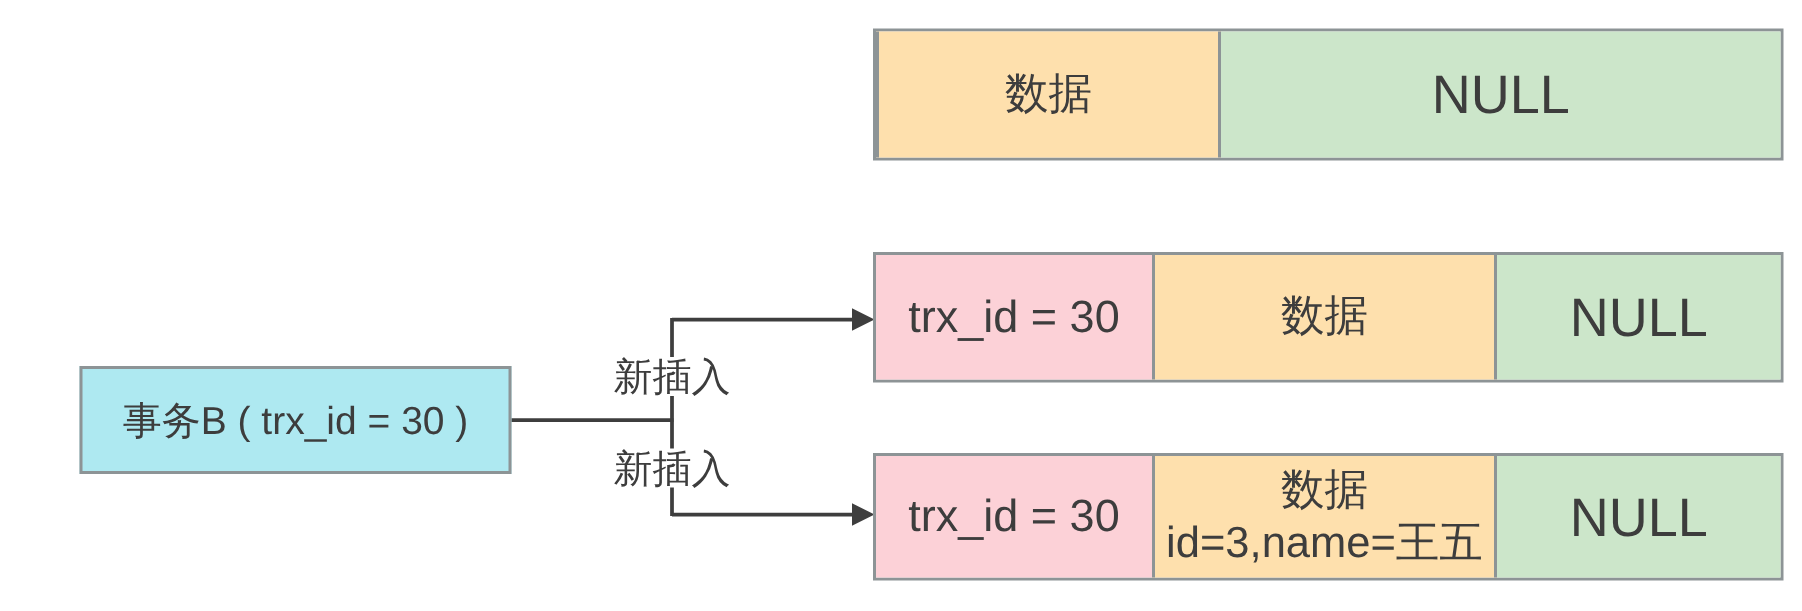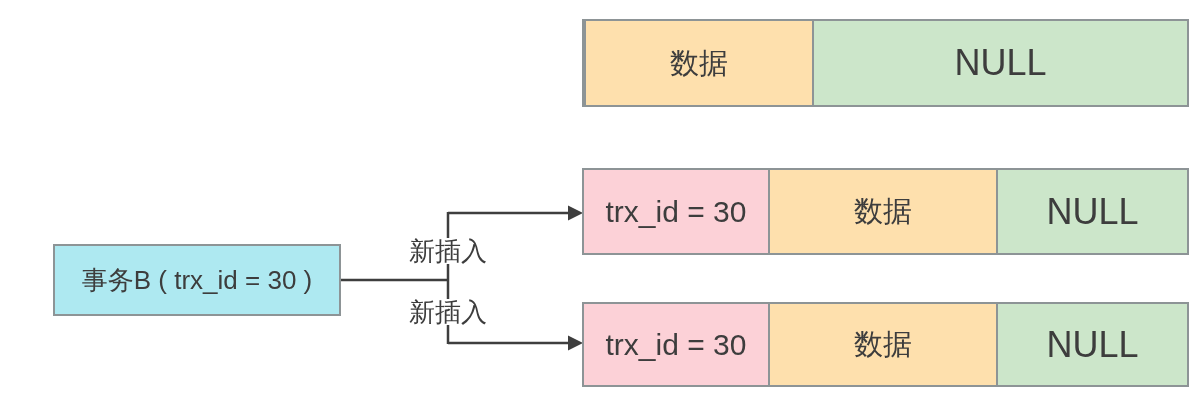--- a/index.html
+++ b/index.html
@@ -84,19 +84,20 @@
       <span>NULL</span>
     </div>
   </div>
 
   <div class="record-row r2">
     <div class="cell cell-trx" style="background: rgb(252, 209, 215);">
       <span>trx_id = 30</span>
     </div>
     <div class="cell cell-data" style="background: rgb(254, 224, 173);">
       <div class="data-line">数据</div>
+      <div class="data-line">id=3,name=王五</div>
     </div>
     <div class="cell cell-pointer" style="background: rgb(204, 230, 202);">
       <span>NULL</span>
     </div>
   </div>
 
 </div>
 
 </body></html>

